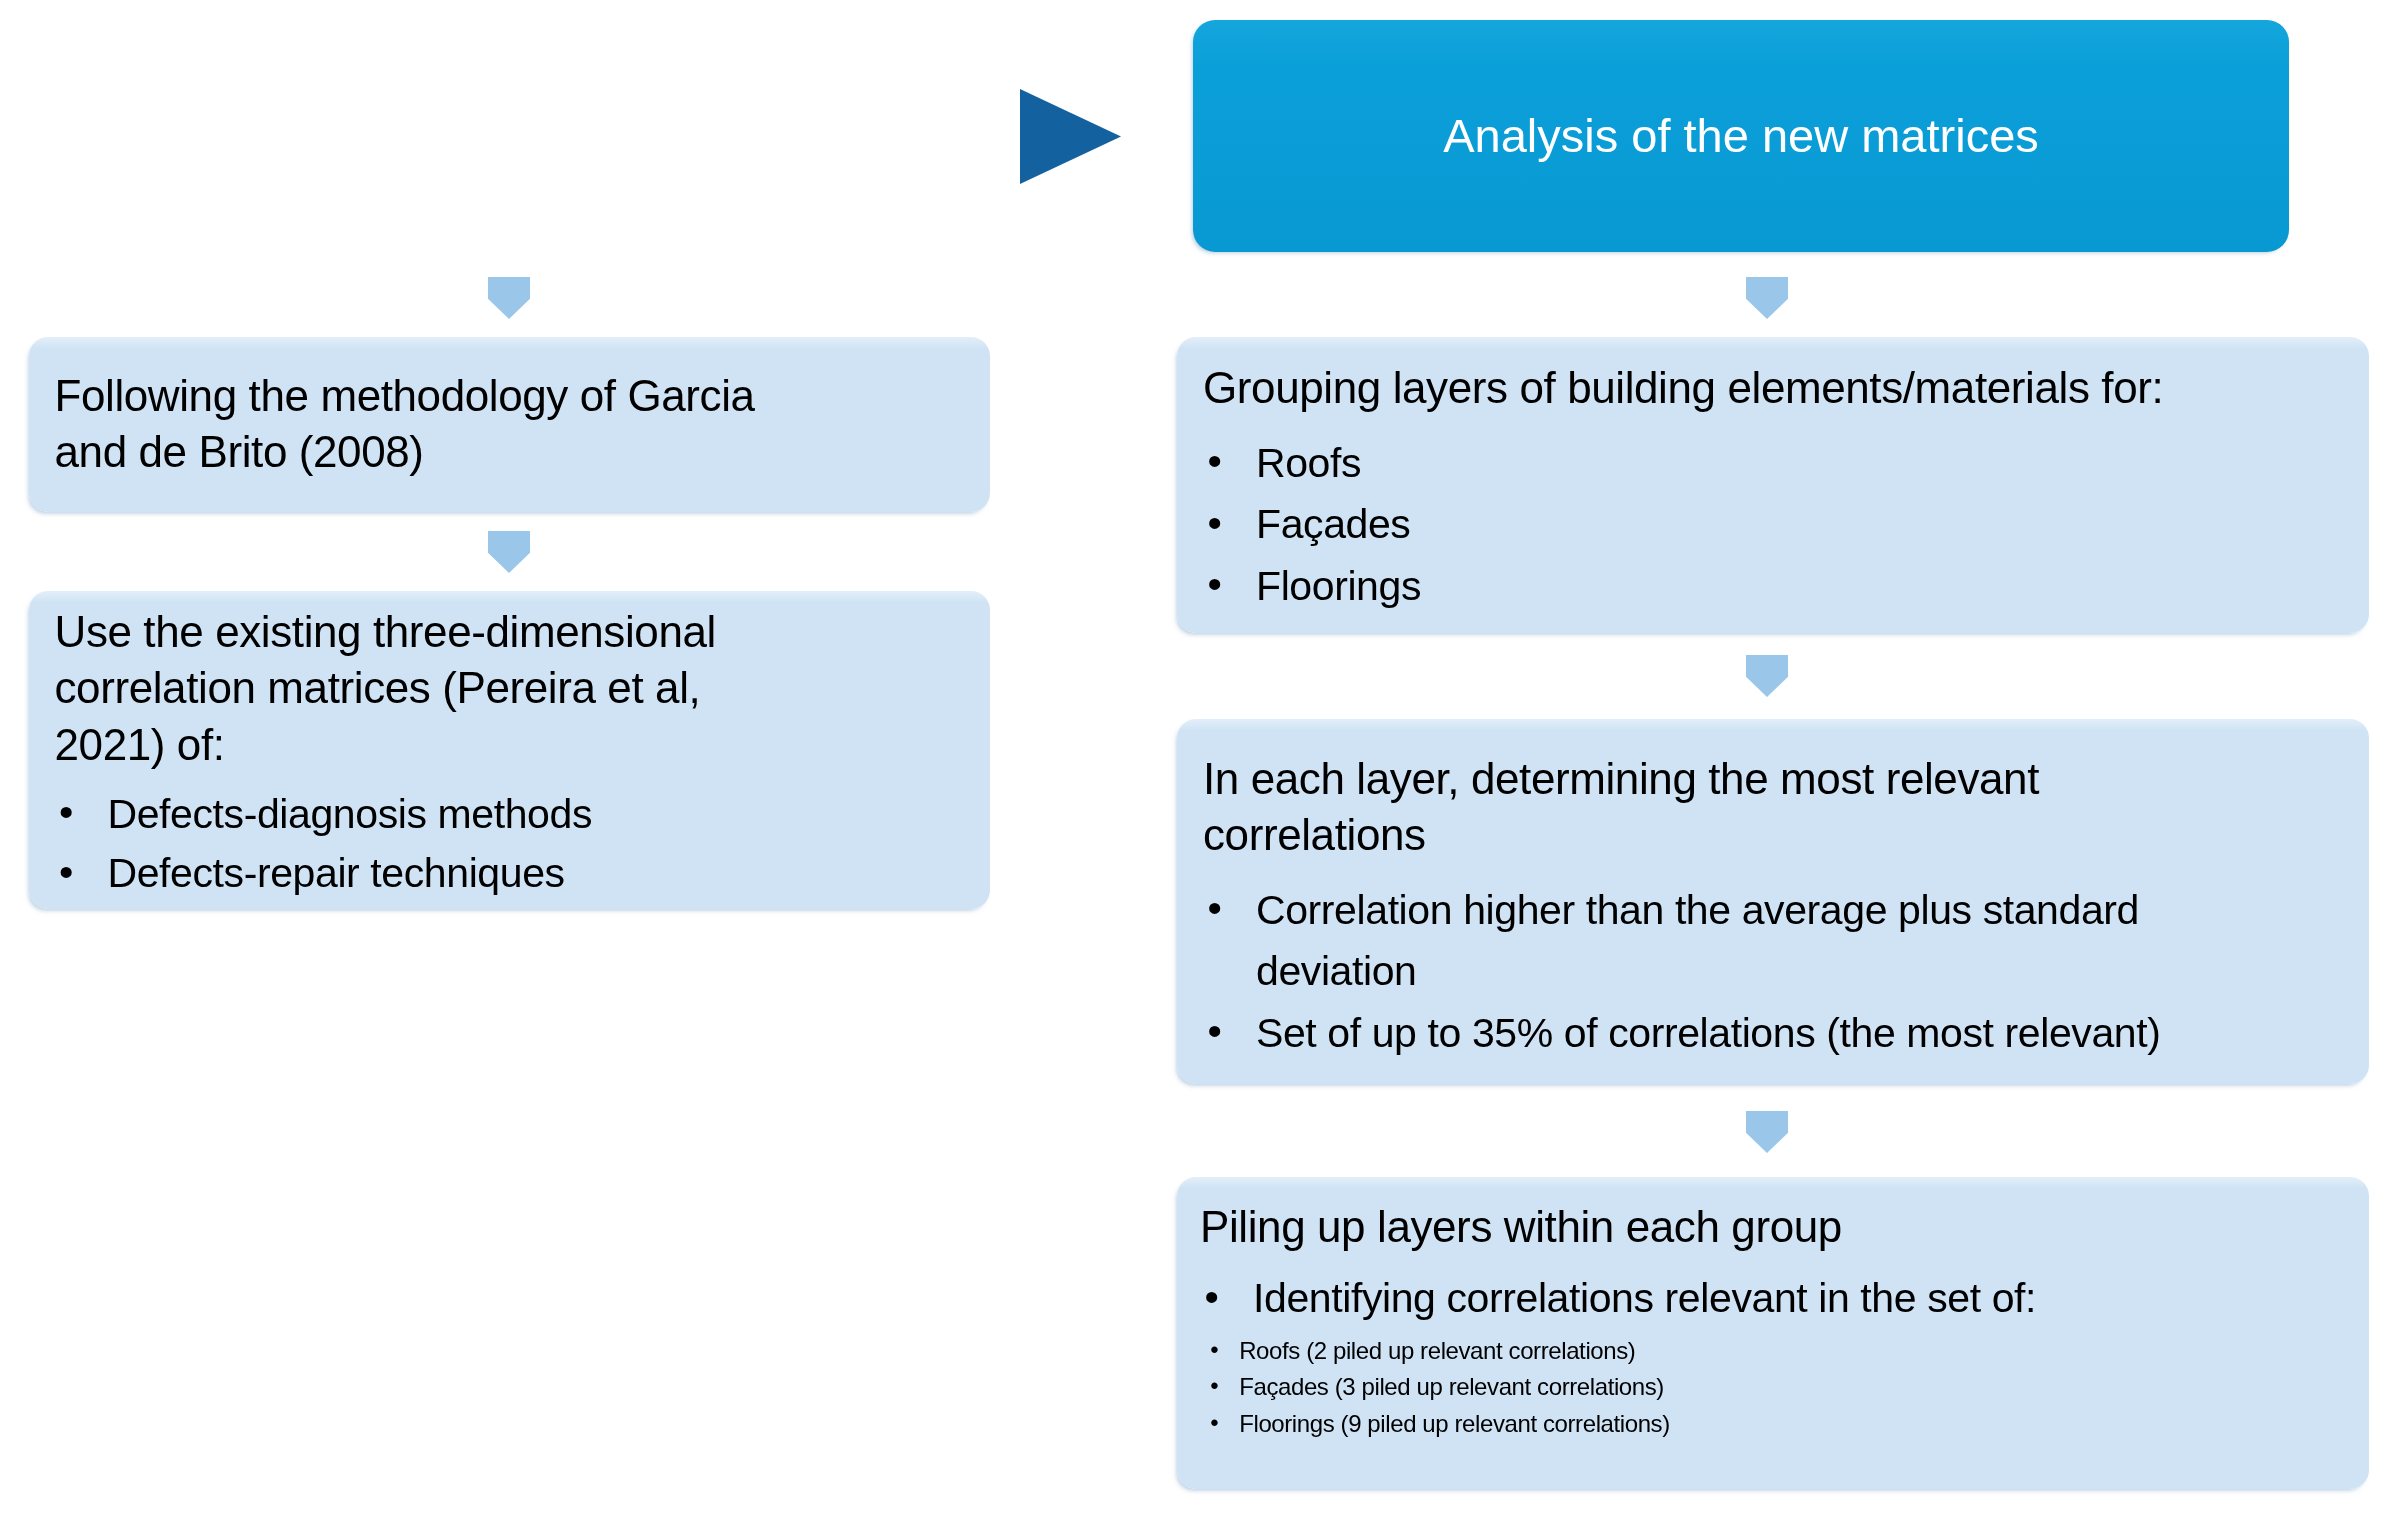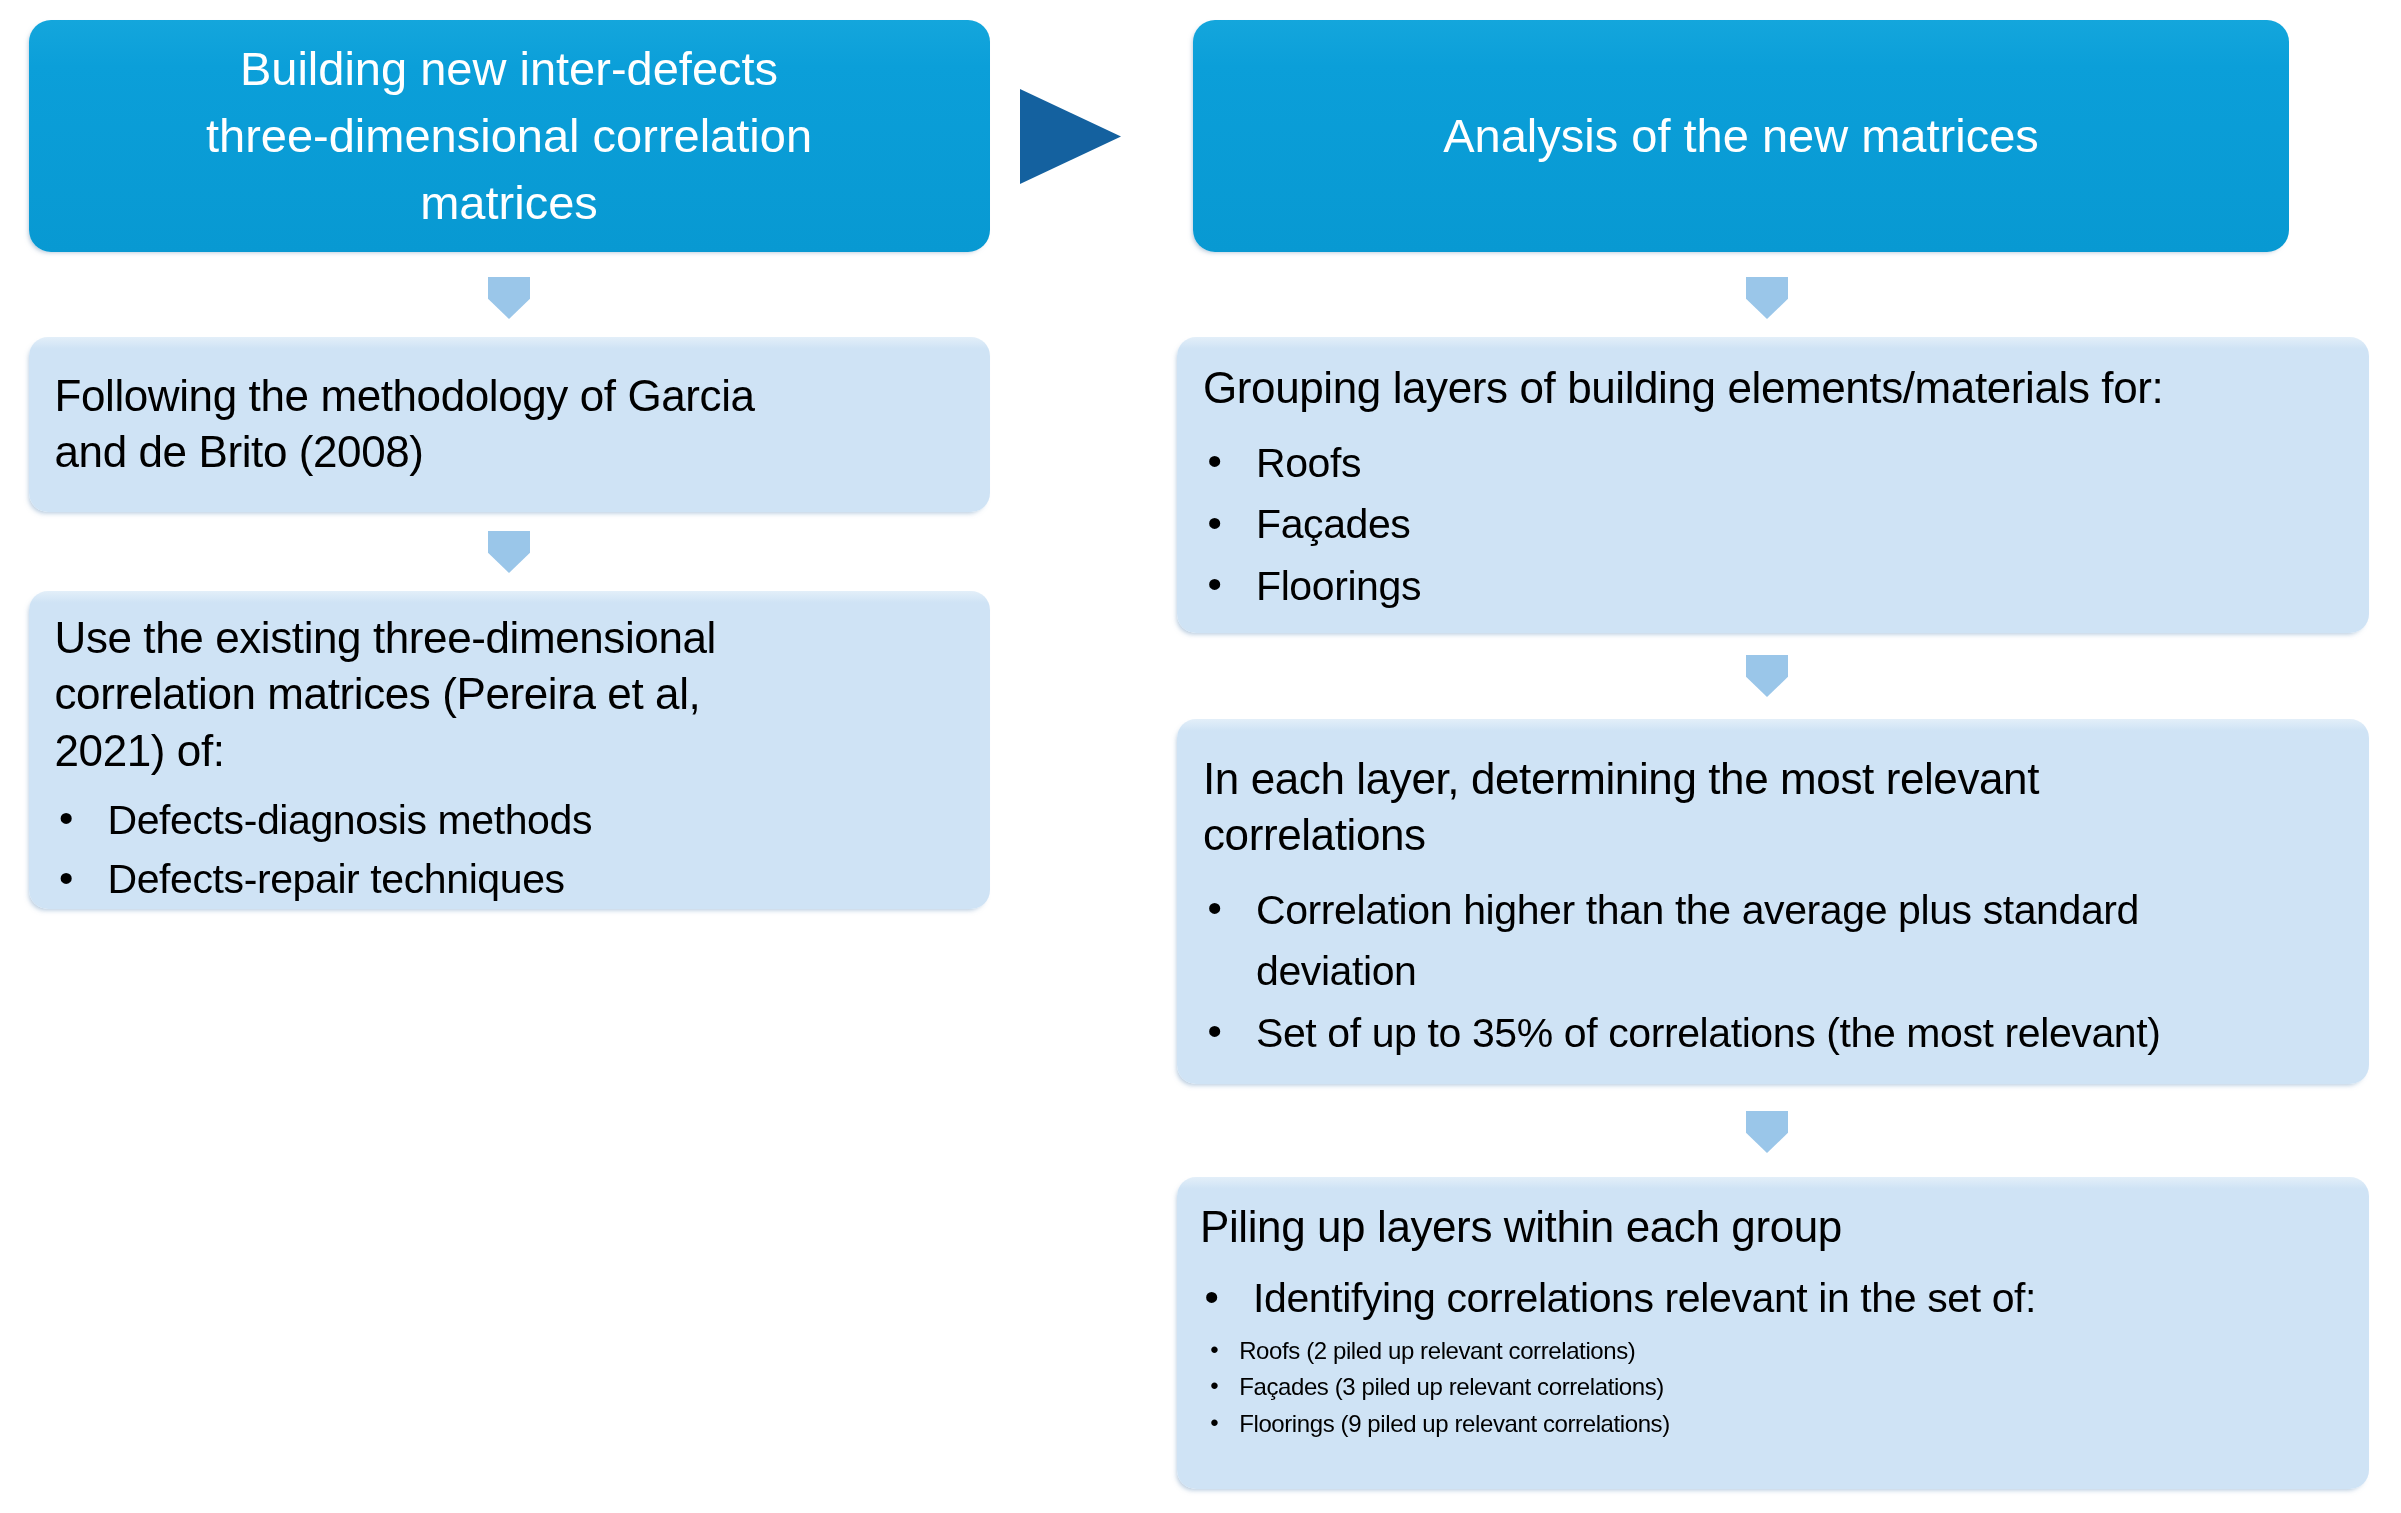--- a/index.html
+++ b/index.html
@@ -109,38 +109,33 @@
 
   
   .la1 { left: 488px;  top: 277px; }
   .la2 { left: 488px;  top: 531px; }
   .ra1 { left: 1746px; top: 277px; }
   .ra2 { left: 1746px; top: 655px; }
   .ra3 { left: 1746px; top: 1111px; }
 
   
   .lb1 { top: 337px;  height: 175px; padding-top: 31px; }
-  .lb2 { top: 591px;  height: 318px; padding-top: 19px; }
+  .lb2 { top: 591px;  height: 318px; padding-top: 13px; }
   .lb2 .bullets { margin-top: 11.7px; }
   .lb2 .bullets > li { line-height: 1.45; }
   .rb1 { top: 337px;  height: 296px; padding-top: 23.4px; }
   .rb2 { top: 719px;  height: 365px; padding-top: 32px; }
   .rb3 { top: 1177px; height: 312px; padding-top: 22px; padding-left: 23px; }
   .rb3 .bullets { margin-top: 13px; }
 </style>
 </head>
 <body>
 
 <div class="canvas">
 
-  <div class="hdr hdr-left">
-    <span class="hdr-text">Building new inter-defects
-three-dimensional correlation
-matrices</span>
-  </div>
 
   <div class="tri-right"></div>
 
   <div class="hdr hdr-right">
     <span class="hdr-text">Analysis of the new matrices</span>
   </div>
 
   <div class="down-arrow la1"></div>
 
   <div class="box box-l lb1">

